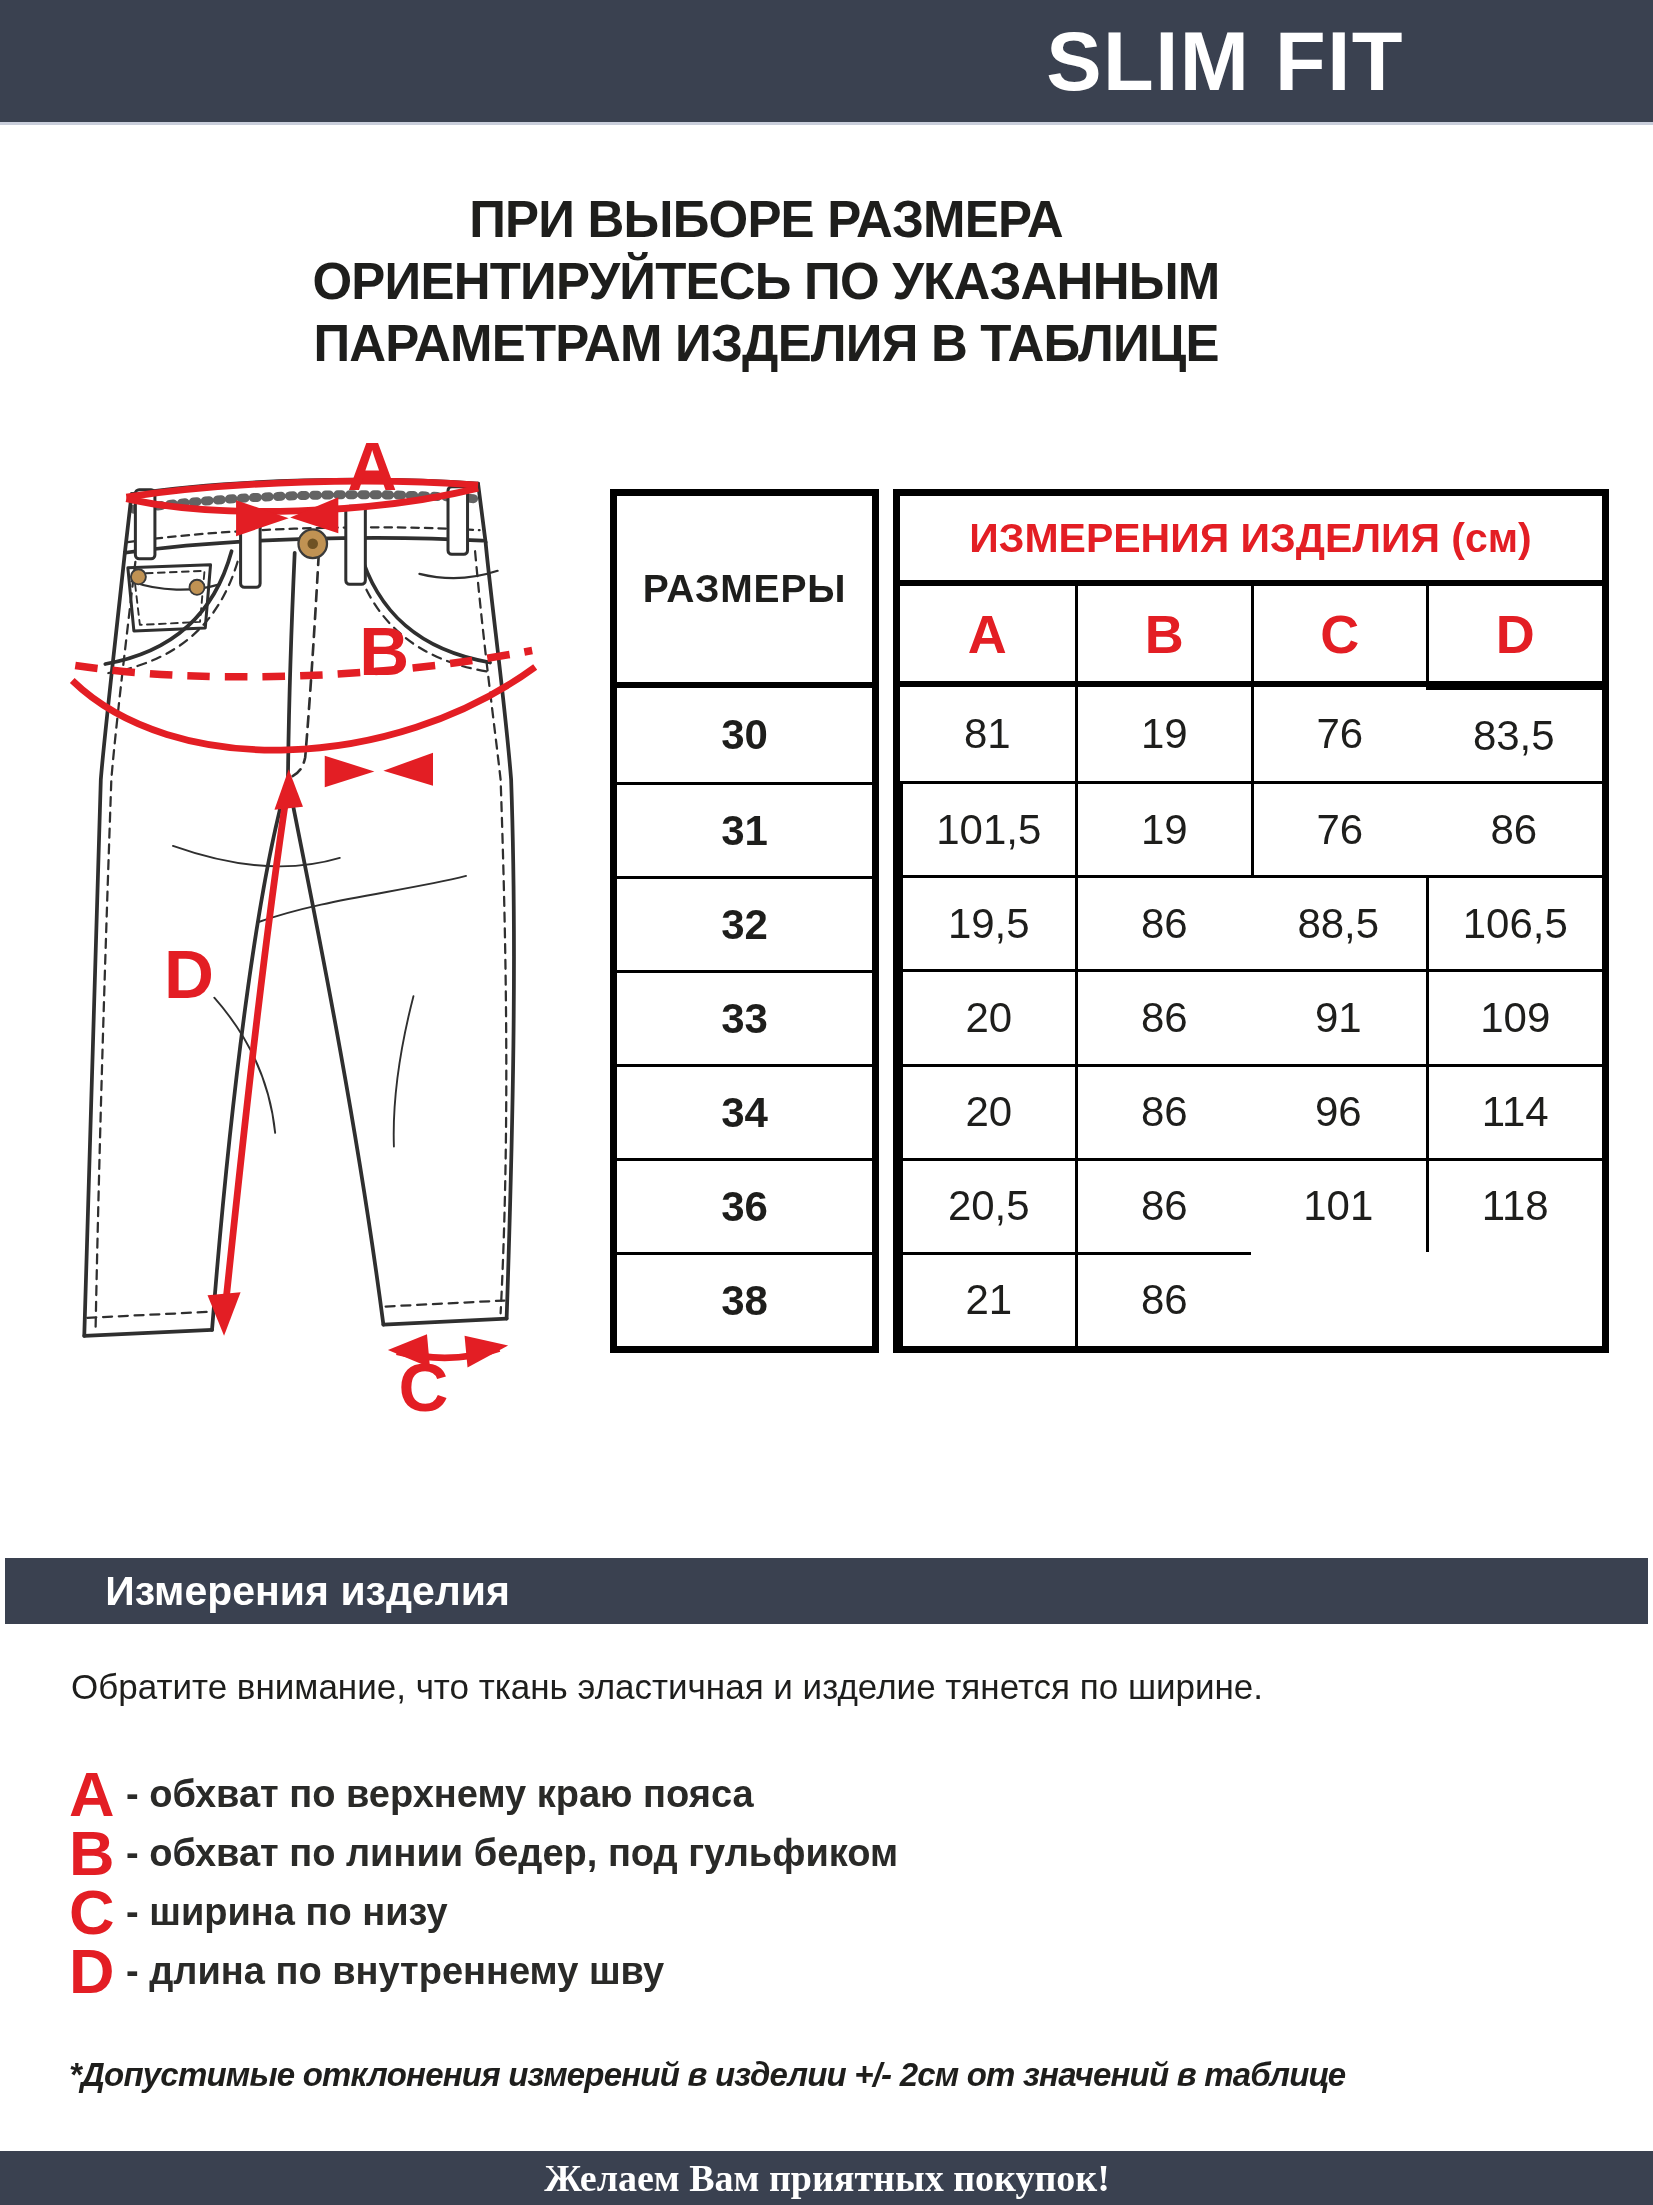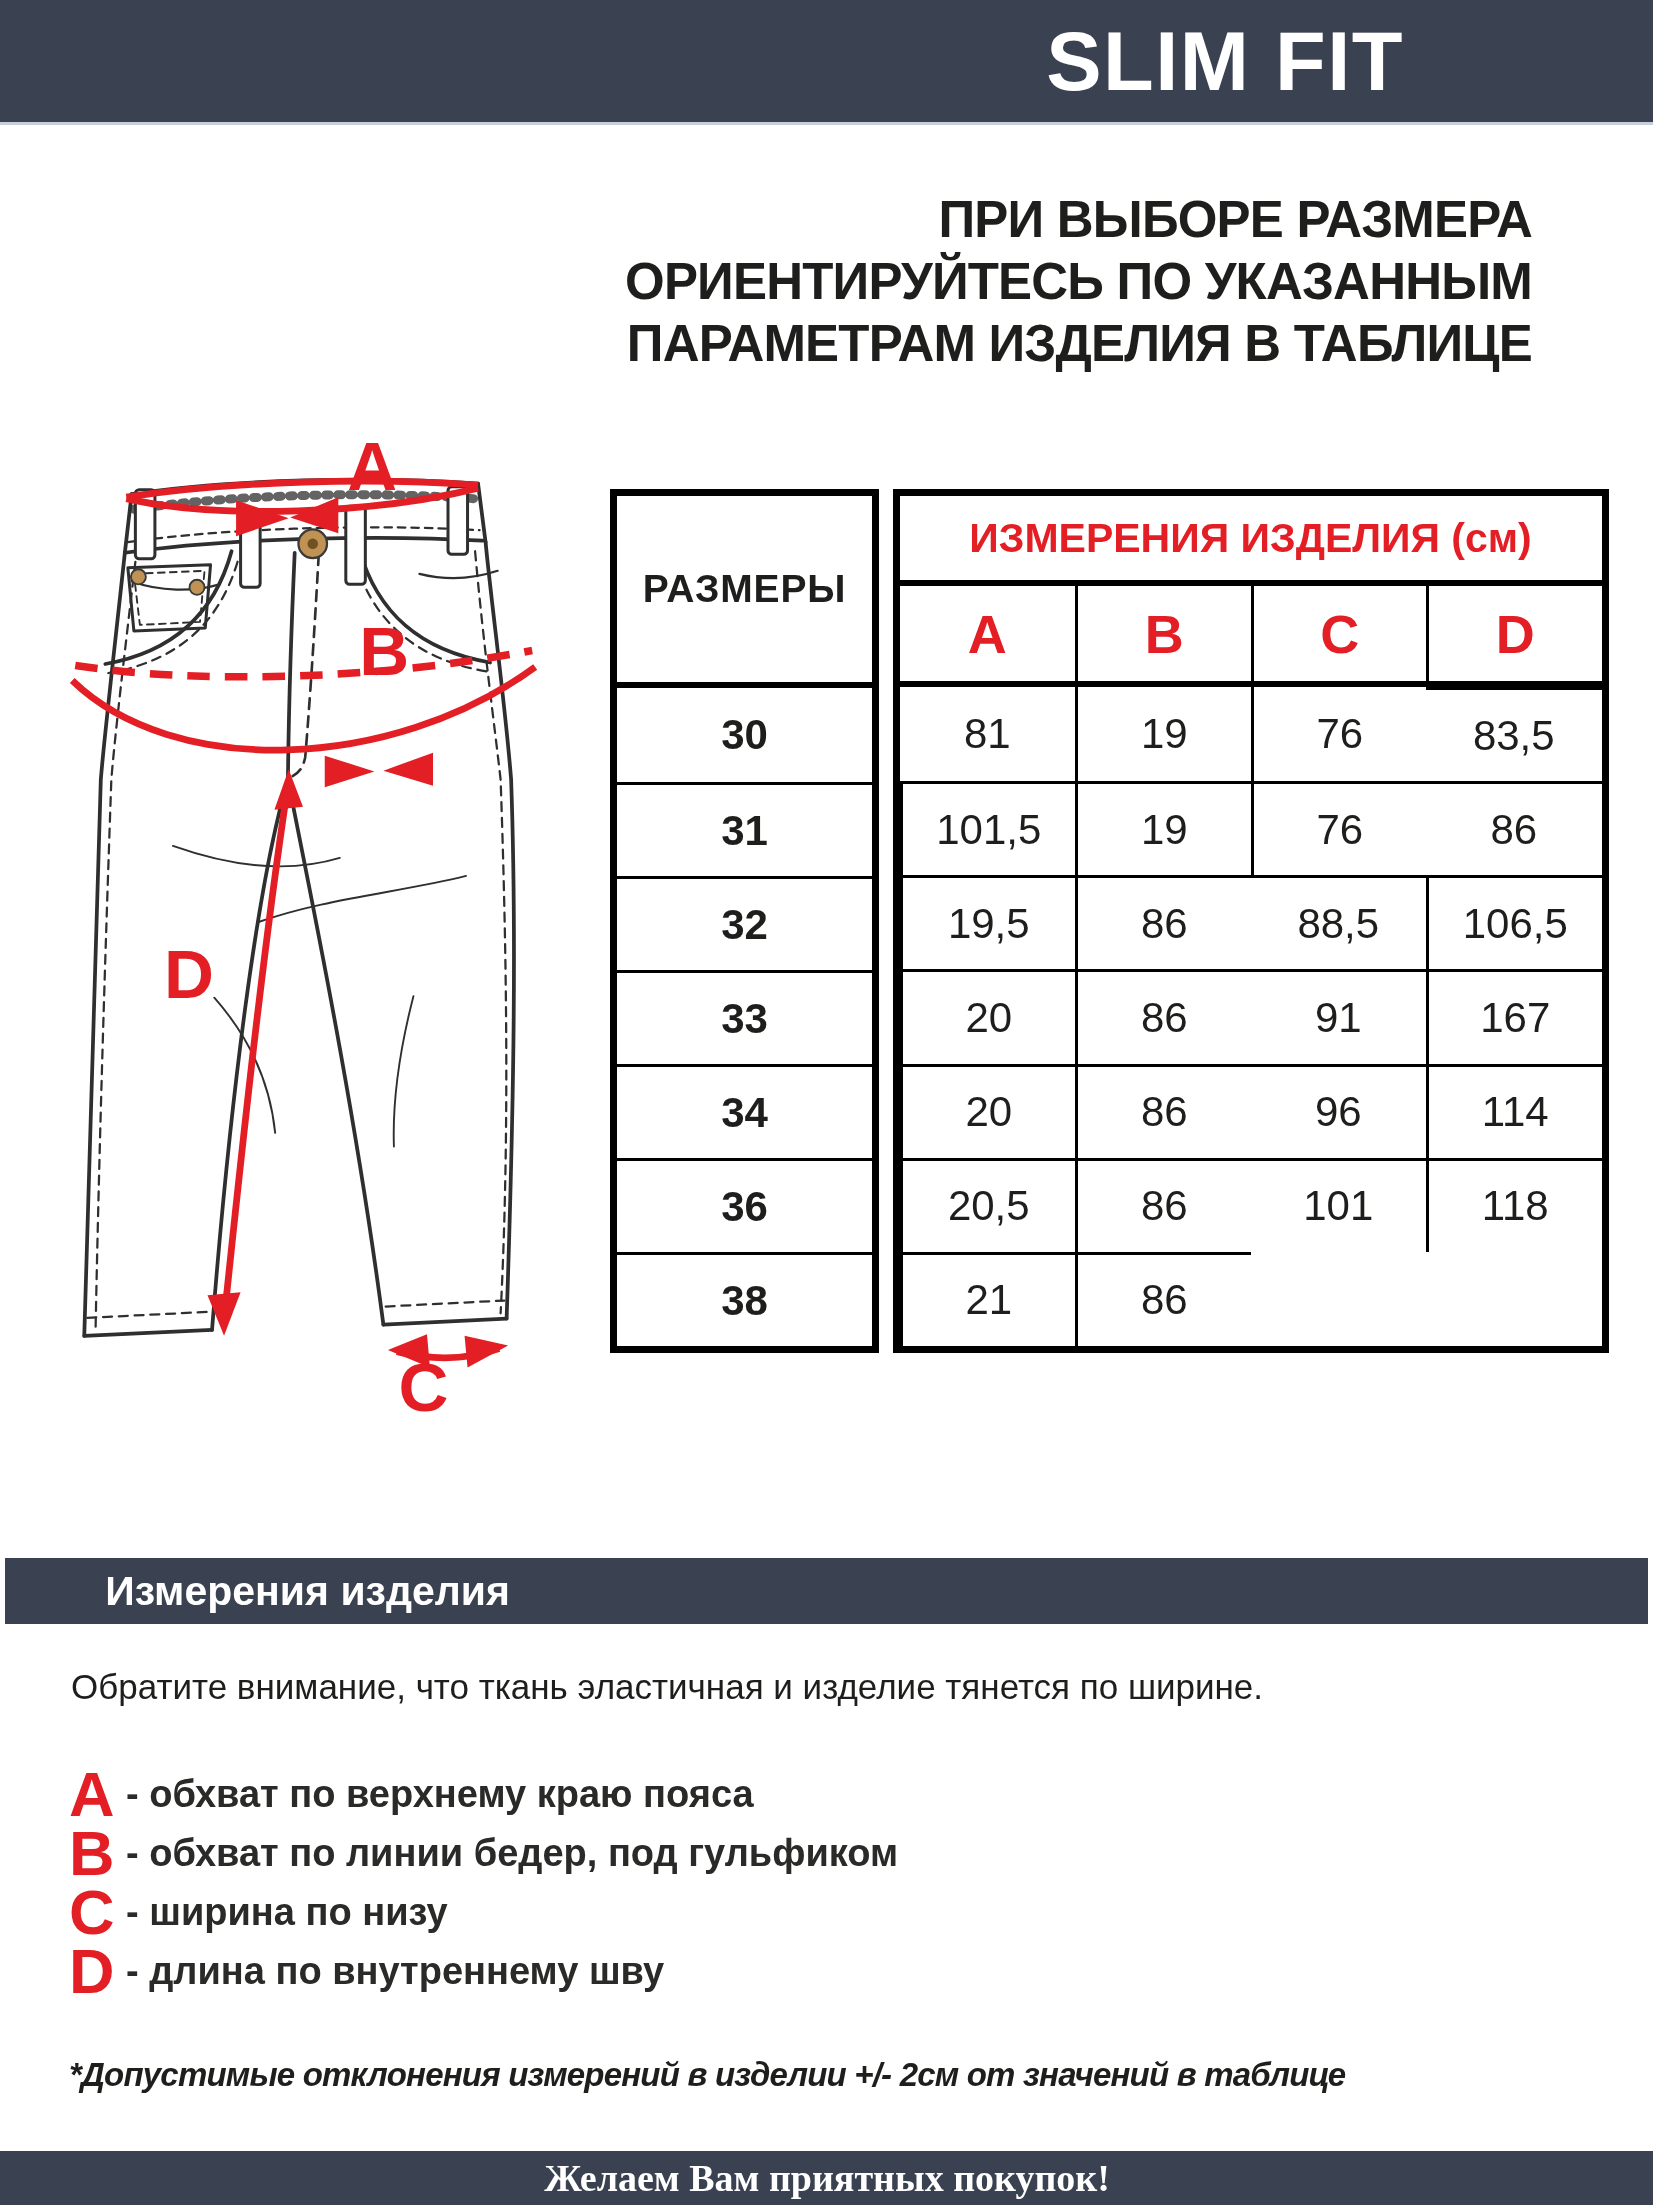--- a/index.html
+++ b/index.html
@@ -13,21 +13,21 @@
   body{font-family:"Liberation Sans","DejaVu Sans",sans-serif;color:var(--ink);}
   .page{position:relative;width:1654px;height:2205px;background:#ffffff;overflow:hidden;}
 
   
   .topbar{position:absolute;left:0;top:0;width:1654px;height:125px;background:var(--navy);
           border-bottom:3px solid #c9cedb;display:flex;align-items:center;justify-content:flex-end;}
   .topbar .fit-title{color:#ffffff;font-weight:bold;font-size:83px;letter-spacing:1.5px;
           padding-right:250px;line-height:1;}
 
   
-  .intro{position:absolute;left:0;top:189px;width:1532px;text-align:right;
+  .intro{position:absolute;left:0;top:189px;width:1532px;text-align:center;
          font-weight:bold;font-size:51px;line-height:62px;letter-spacing:-0.8px;color:var(--ink);}
 
   
   .jeans{position:absolute;left:60px;top:425px;width:519px;height:992px;}
 
   
   .table-wrap{position:absolute;left:610px;top:489px;display:flex;gap:13.5px;}
   .box{background:#ffffff;border:7.5px solid var(--line);}
   .sizes-box{width:269px;height:864px;display:grid;grid-template-rows:192px repeat(7,1fr);}
   .meas-box{width:716px;height:864px;display:grid;grid-template-columns:repeat(4,1fr);
@@ -189,21 +189,21 @@
         <div class="cell value-cell bl bt">19</div>
         <div class="cell value-cell bl bt">76</div>
         <div class="cell value-cell bt">86</div>
         <div class="cell value-cell bl bt">19,5</div>
         <div class="cell value-cell bl bt">86</div>
         <div class="cell value-cell bt">88,5</div>
         <div class="cell value-cell bl bt">106,5</div>
         <div class="cell value-cell bl bt">20</div>
         <div class="cell value-cell bl bt">86</div>
         <div class="cell value-cell bt">91</div>
-        <div class="cell value-cell bl bt">167</div>
+        <div class="cell value-cell bl bt">109</div>
         <div class="cell value-cell bl bt">20</div>
         <div class="cell value-cell bl bt">86</div>
         <div class="cell value-cell bt">96</div>
         <div class="cell value-cell bl bt">114</div>
         <div class="cell value-cell bl bt">20,5</div>
         <div class="cell value-cell bl bt">86</div>
         <div class="cell value-cell bt">101</div>
         <div class="cell value-cell bl bt">118</div>
         <div class="cell value-cell bl bt">21</div>
         <div class="cell value-cell bl bt">86</div>

